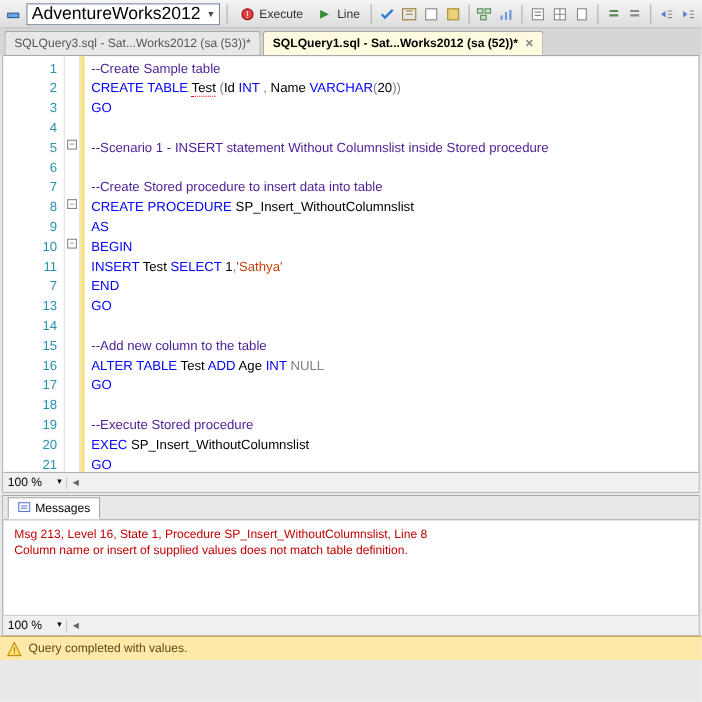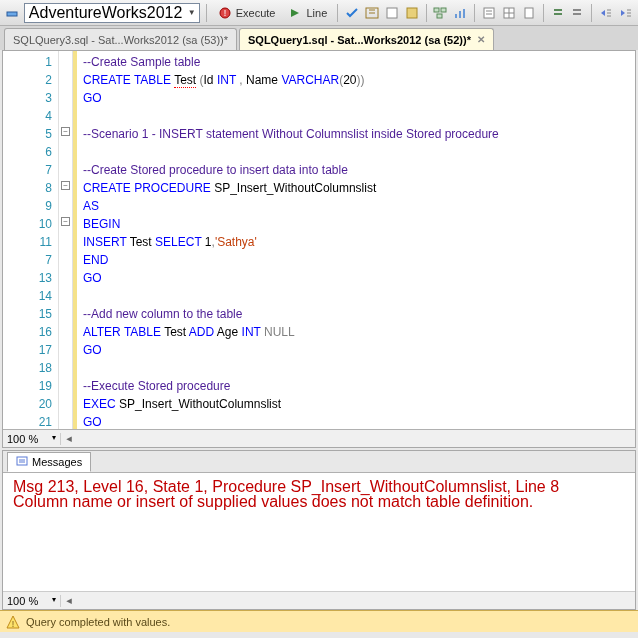--- a/index.html
+++ b/index.html
@@ -29,24 +29,24 @@
 .str { color: #c2410c; }
 .sys { color: #808080; }
 .ident { color: #000; }
 .err-underline { border-bottom: 1px dotted red; }
 
 .zoom-row { height: 18px; border-top: 1px solid #b0b0b0; background: #f0f0f0; display: flex; align-items: center; font-size: 11px; }
 .zoom-box { width: 58px; border-right: 1px solid #ccc; padding-left: 4px; display:flex; align-items:flex-start; gap:4px; }
 .zoom-box::after{content:'▾';font-size:8px;margin-left:auto;margin-right:4px;}
 .scroll-arrow { width: 16px; text-align: center; color: #666; cursor: pointer; }
 
-.msgpanel { height: 160px; margin: 2px 2px 0 2px; background: #fff; border: 1px solid #a8a8a8; display: flex; flex-direction: column; }
+.msgpanel { height: 128px; margin: 2px 2px 0 2px; background: #fff; border: 1px solid #a8a8a8; display: flex; flex-direction: column; }
 .msgtab-row { height: 22px; background: #e8e8e8; border-bottom: 1px solid #b0b0b0; display: flex; align-items: flex-end; padding-left: 4px; }
 .msgtab { height: 20px; background: #fff; border: 1px solid #a8a8a8; border-bottom: 1px solid #fff; padding: 0 8px; font-size: 11px; display: flex; align-items: center; gap: 4px; }
-.msgbody { flex: 1; padding: 6px 10px; font-family: Consolas, monospace; font-size: 16px; color: #c00000; line-height: 15px; overflow: auto; }
+.msgbody { flex: 1; padding: 6px 10px; font-family: Consolas, monospace; font-size: 11px; color: #c00000; line-height: 15px; overflow: auto; }
 .msg-zoom { height: 18px; border-top: 1px solid #ccc; display: flex; align-items: center; font-size: 11px; background: #f0f0f0; }
 
 .statusbar { height: 22px; background: #ffe9a8; border-top: 1px solid #caa94c; display: flex; align-items: center; padding: 0 6px; gap: 6px; font-size: 11px; color: #5a4a1a; }
 .warn-ico { width: 14px; height: 14px; }
 </style>
 </head>
 <body>
 
 <div class="toolbar">
   <span class="tb-icon">

